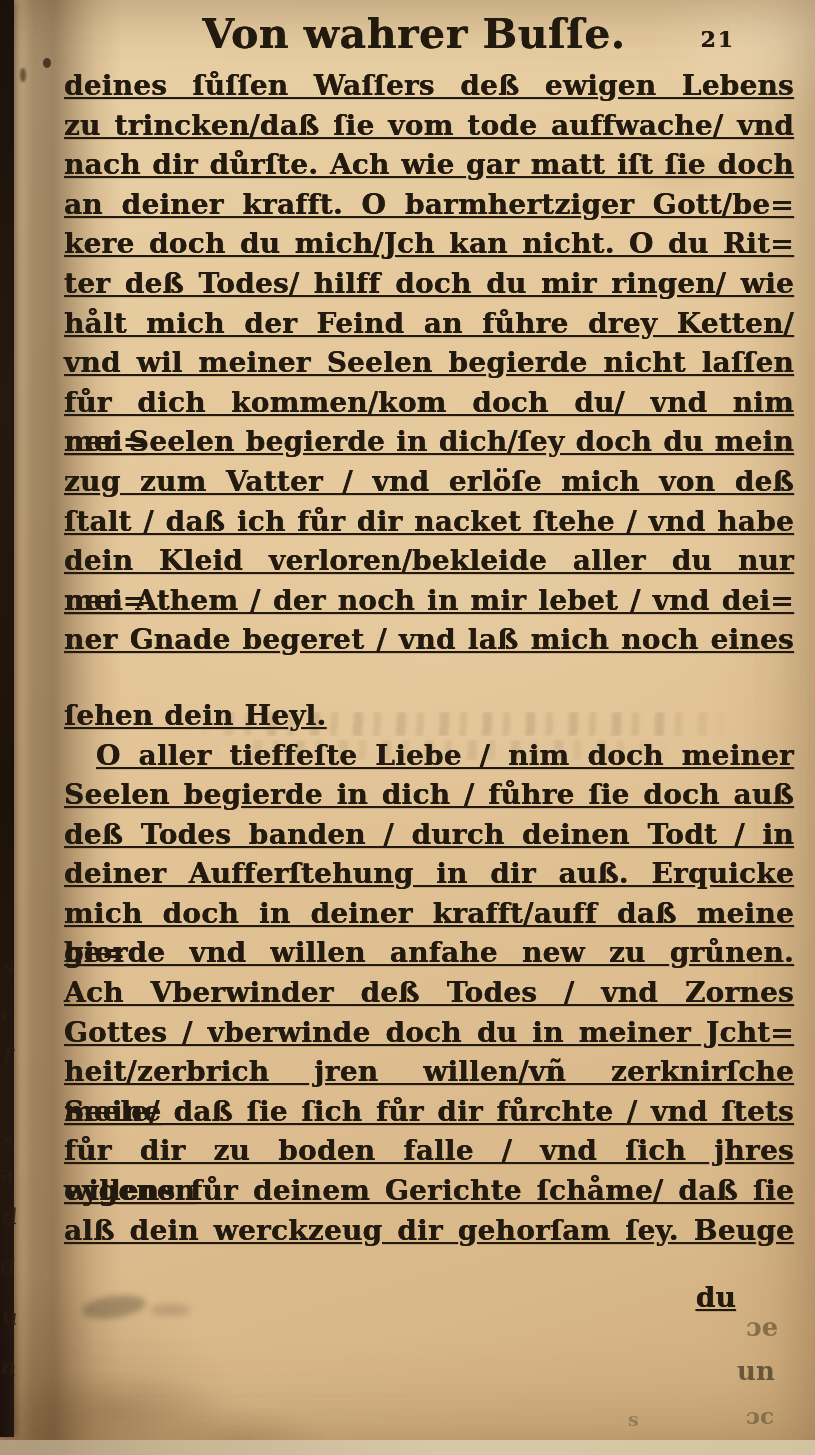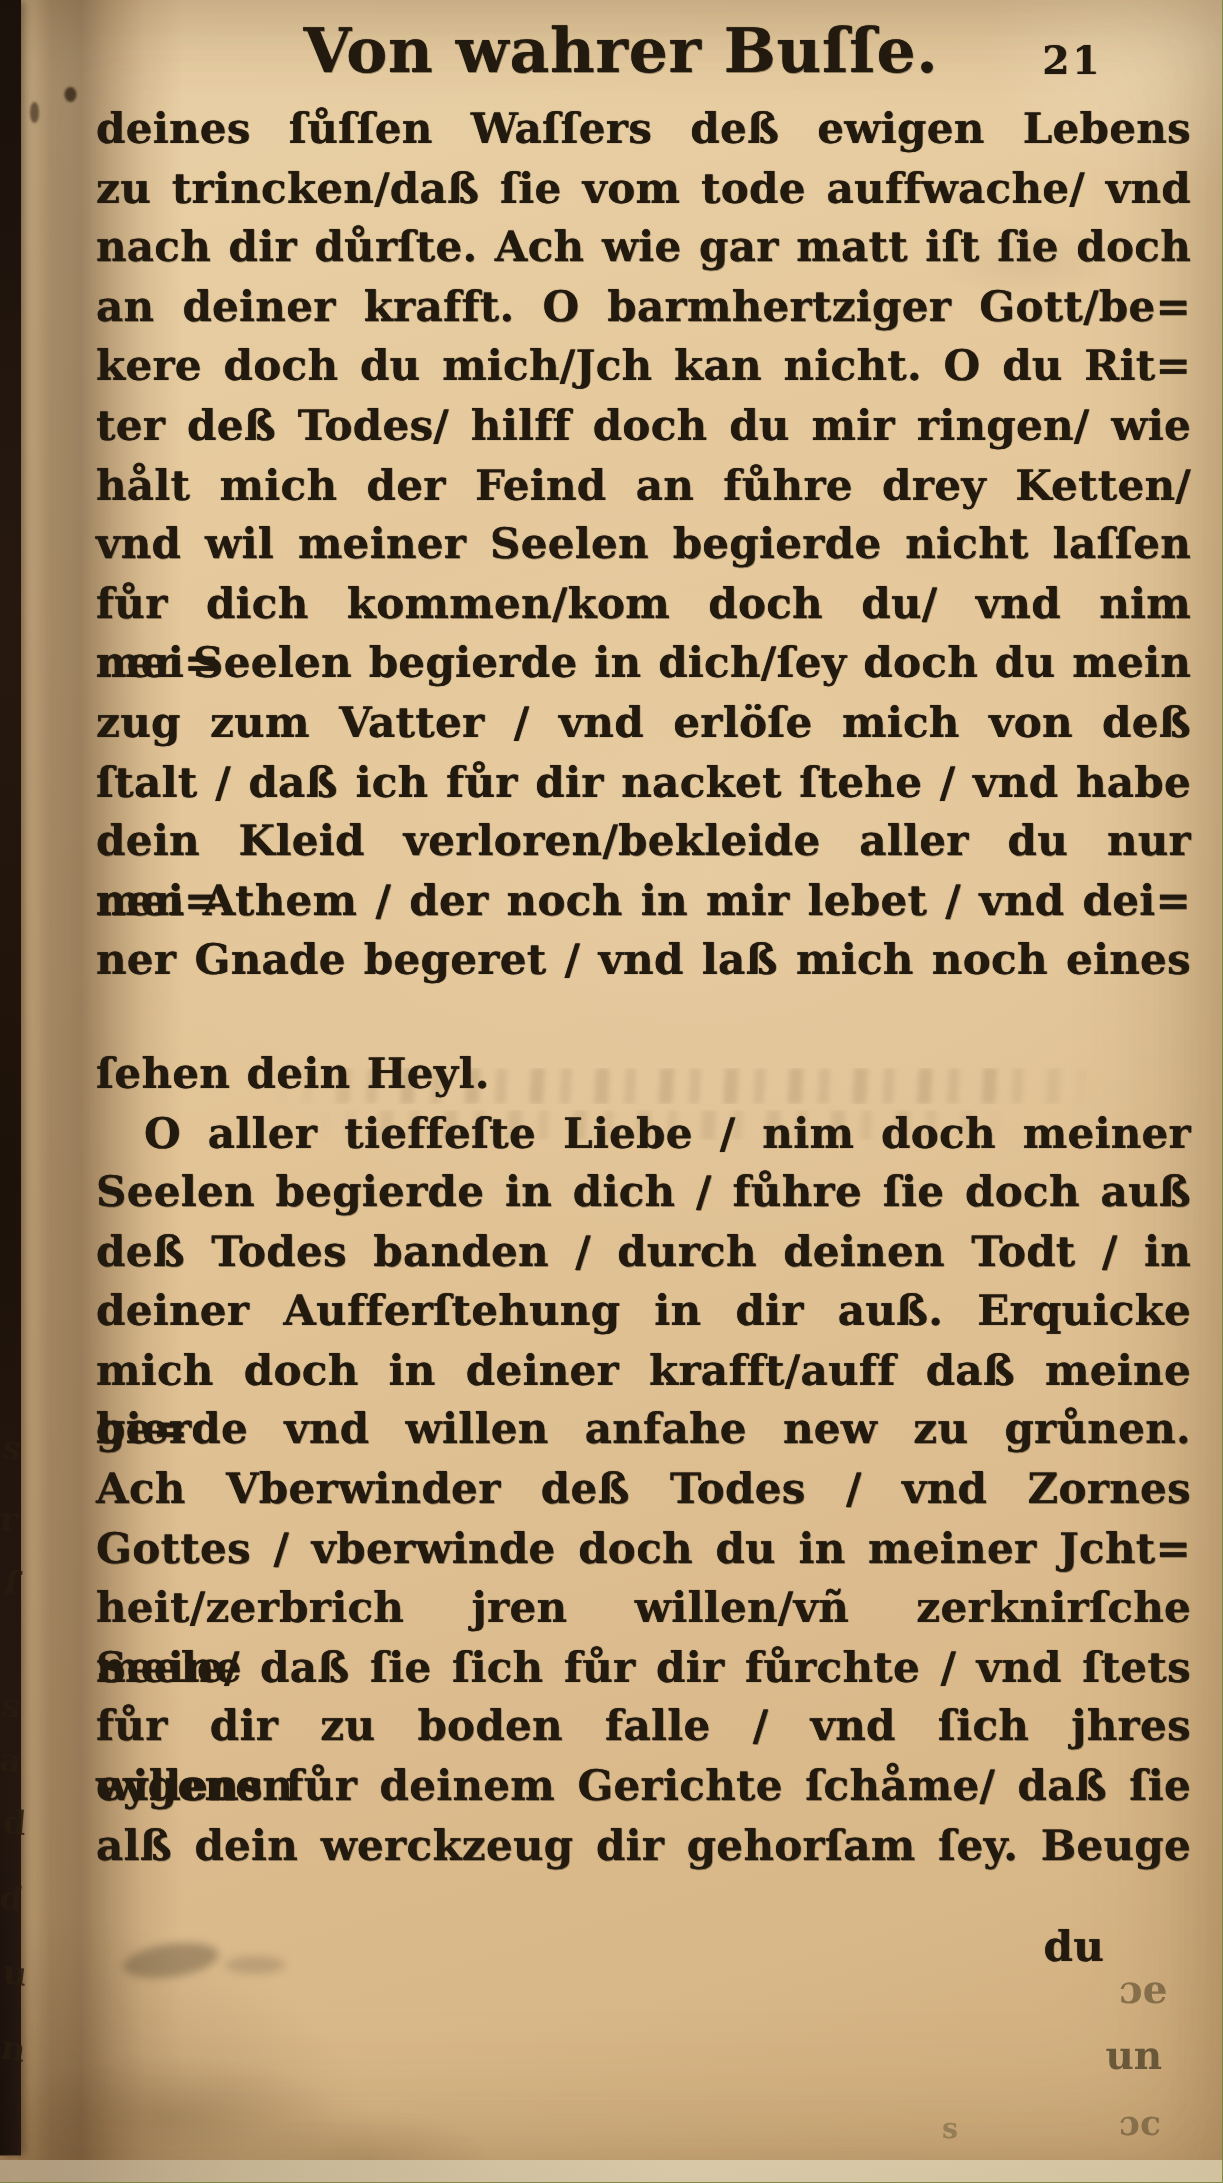--- a/index.html
+++ b/index.html
@@ -1,20 +1,20 @@
 <!DOCTYPE html>
 <html><head>
 <meta charset="utf-8">
 <style>
   html,body{margin:0;padding:0;background:#3a2c1e;}
   #stage{
     position:relative;
     width:815px;height:1455px;
     overflow:hidden;
-    background:#bef264;
+    background:#f9a8d4;
     font-family:"DejaVu Serif","Liberation Serif",serif;
   }
   
   .paper{
     position:absolute;inset:0;
     background:
       linear-gradient(163deg,#e9d0a6 0%,#e4c79a 35%,#dfc093 62%,#d8b788 85%,#cfac7c 100%);
   }
   .stains{
     position:absolute;inset:0;pointer-events:none;
@@ -57,25 +57,25 @@
     opacity:.85;
   }
   
   .ink{color:#231a0f;text-shadow:0 0 .6px rgba(32,22,10,.9),.5px .4px 0 rgba(32,22,10,.35);}
   .running-header{
     position:absolute;top:10px;left:64px;width:700px;z-index:4;
     font-size:41px;font-weight:700;text-align:center;letter-spacing:.5px;
   }
   .folio{
     position:absolute;top:26px;right:80px;z-index:4;
-    font-size:26px;font-weight:700;letter-spacing:2px;
+    font-size:22px;font-weight:700;letter-spacing:2px;
   }
   .textblock{
     position:absolute;left:64px;top:66px;width:730px;z-index:4;
-    font-size:28px;font-weight:700;letter-spacing:.2px;word-spacing:1px;
+    font-size:28px;font-weight:700;letter-spacing:.2px;word-spacing:1px;text-decoration:underline;
   }
   .ln{
     height:39.6px;line-height:39.6px;white-space:normal;
     text-align:justify;text-align-last:justify;
     box-sizing:border-box;width:100%;
   }
   .ln.short{text-align:center;text-align-last:left;margin-top:36px;}
   .ln.indent{padding-left:32px;}
   .catchword-row{
     height:40px;line-height:40px;margin-top:28px;

